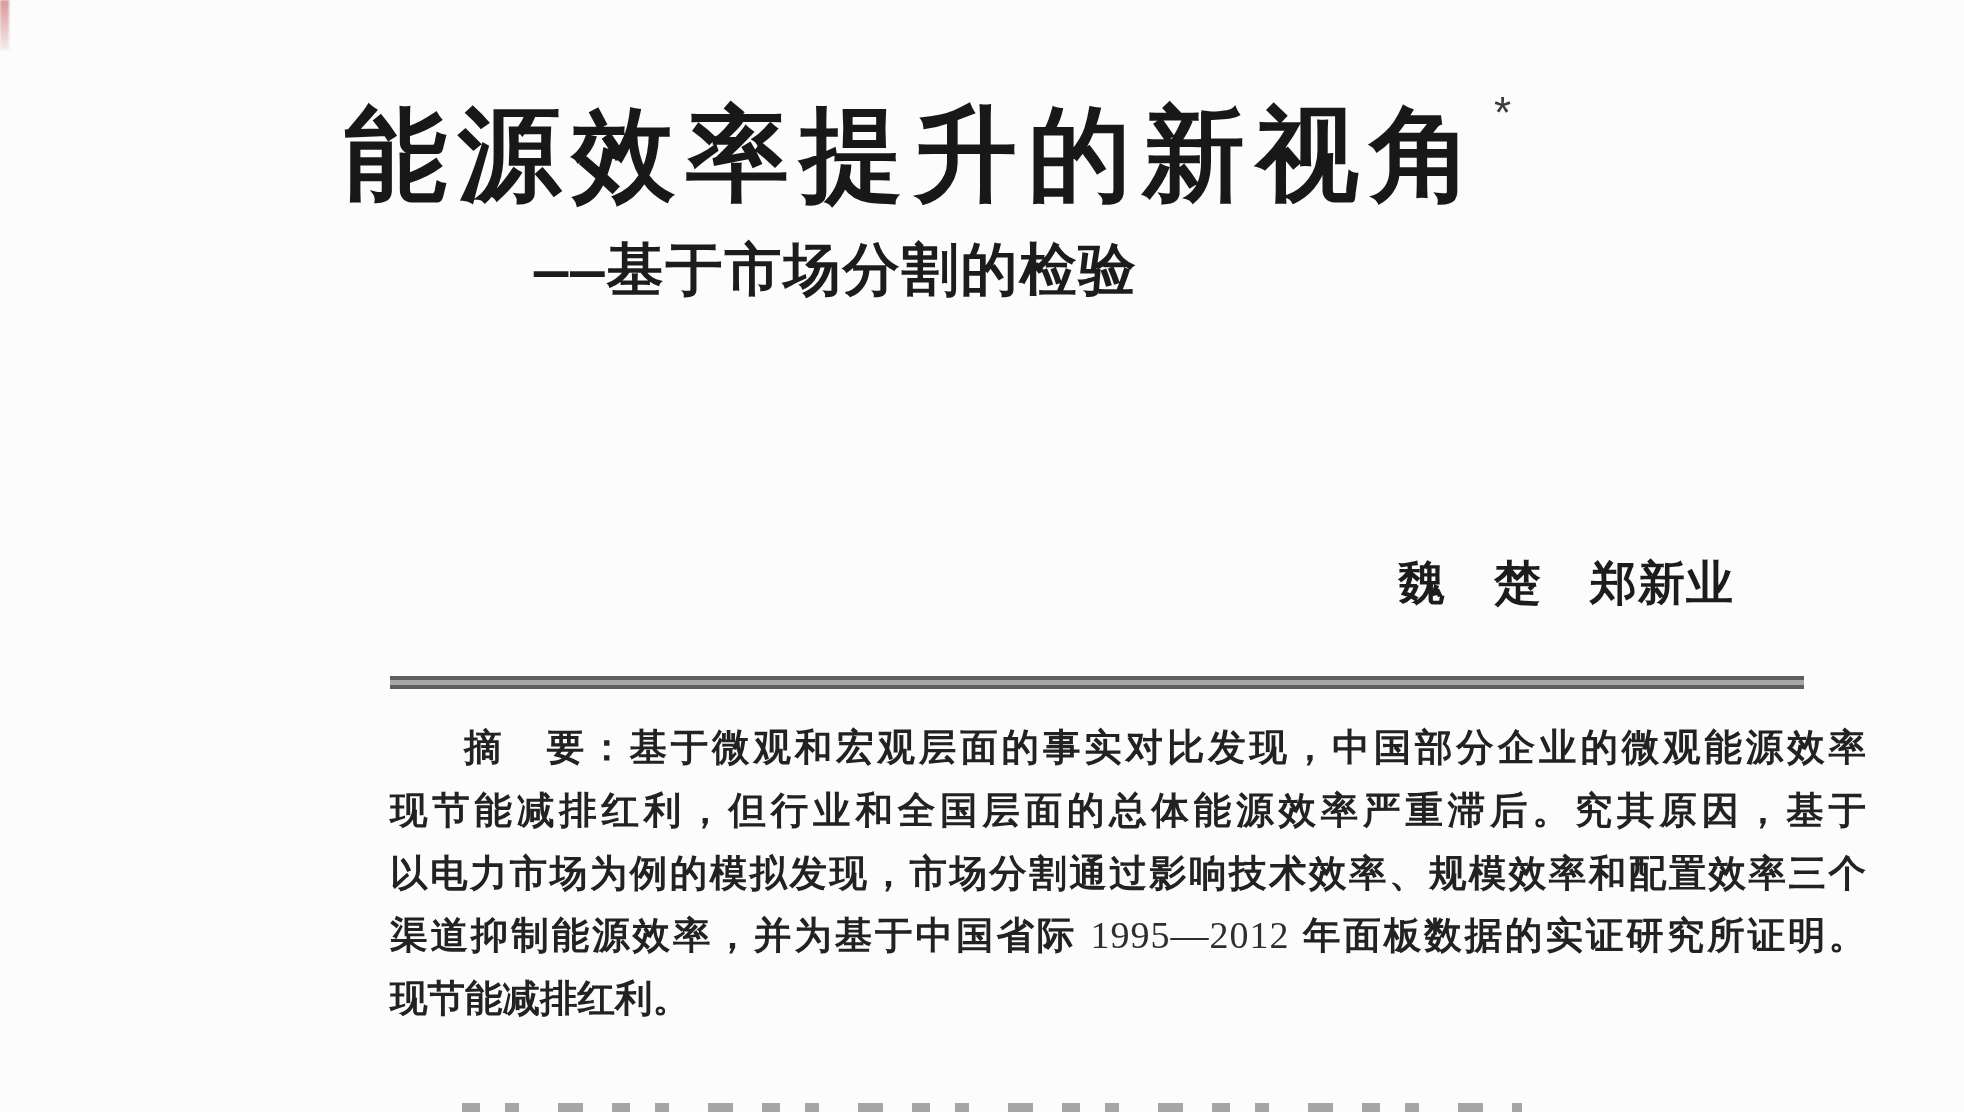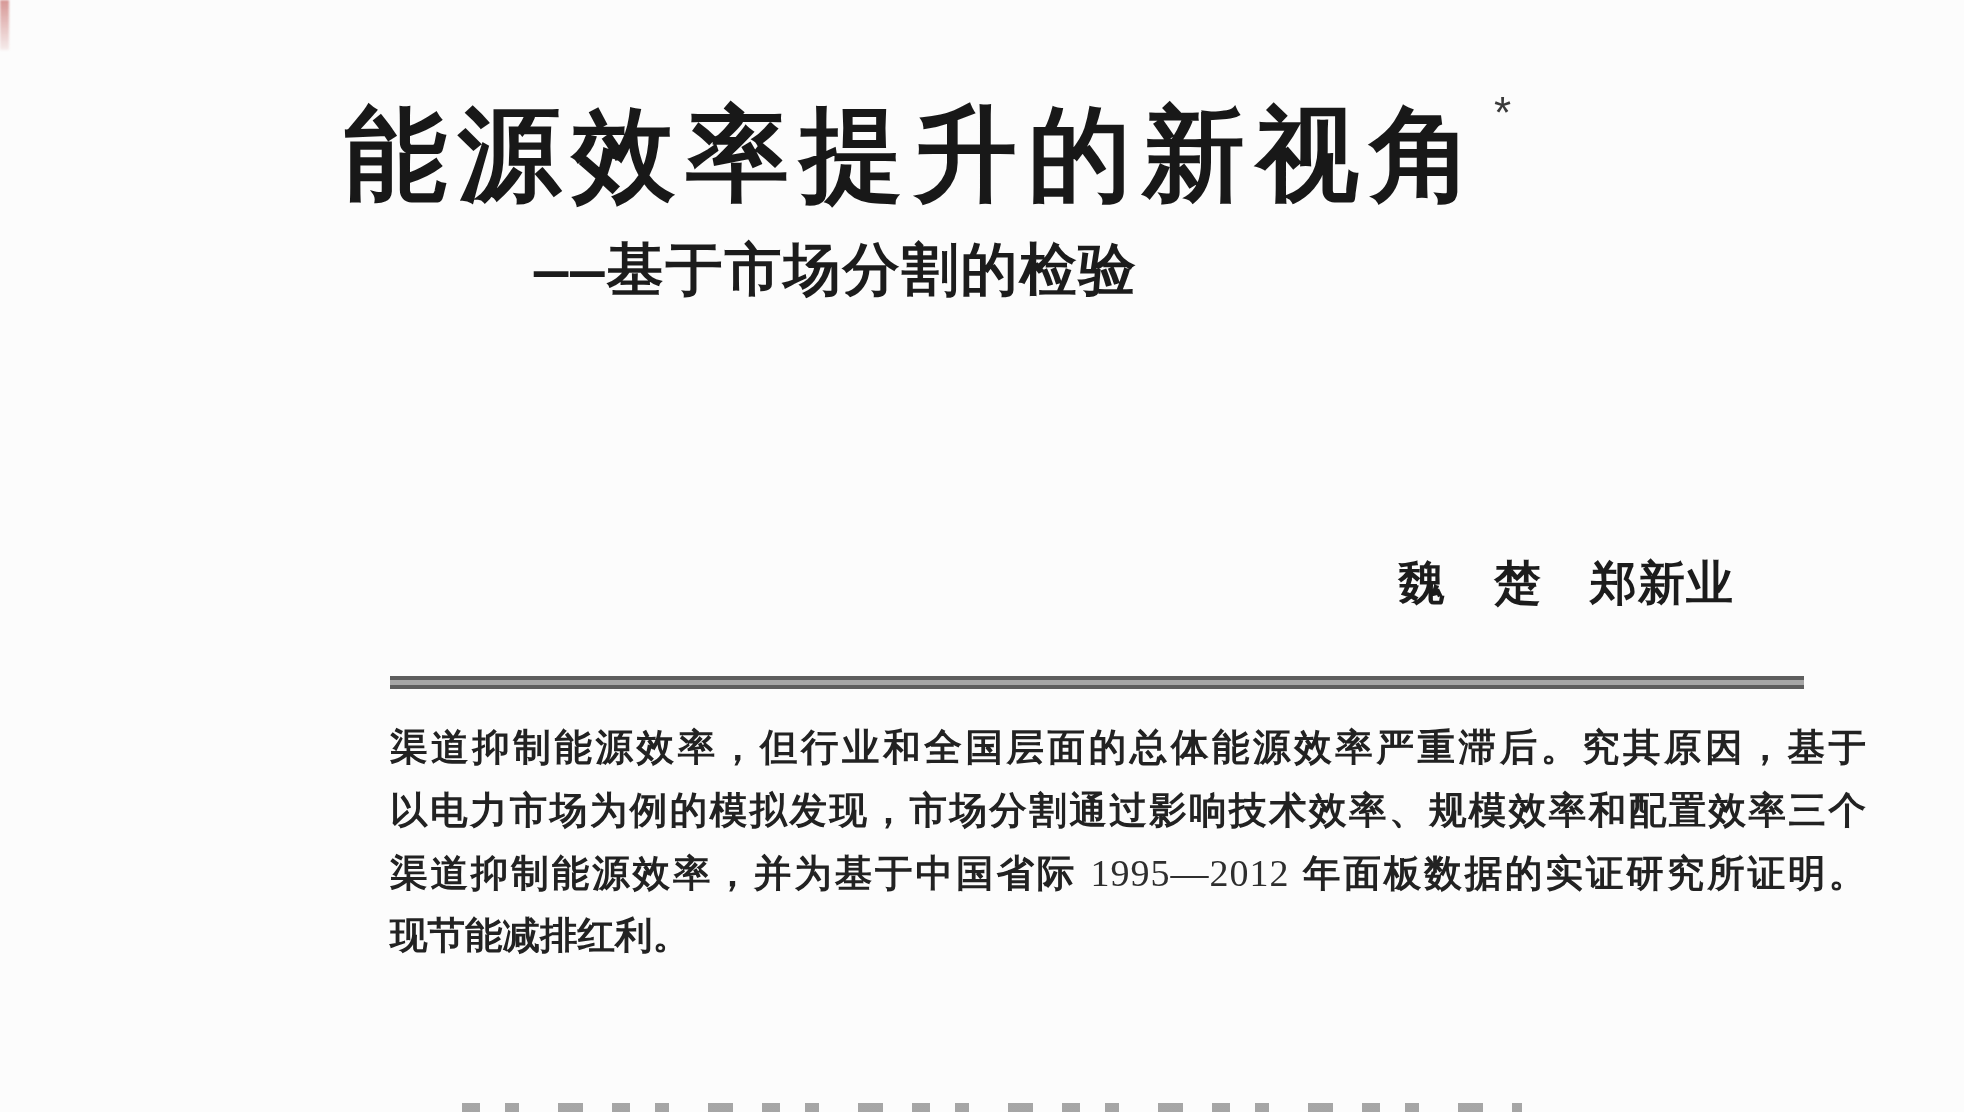--- a/index.html
+++ b/index.html
@@ -120,19 +120,20 @@
 
 <div class="authors">魏　楚　郑新业</div>
 
 <div class="double-rule">
   <div class="band-dark-top" style="background: rgb(94, 94, 94);"></div>
   <div class="band-light-mid" style="background: rgb(166, 166, 166);"></div>
   <div class="band-dark-bottom" style="background: rgb(94, 94, 94);"></div>
 </div>
 
 <div class="abstract">
-  <div class="line justified">渠道抑制能源效率，但行业和全国层面的总体能源效率严重滞后。究其原因，基于</div>
+  <div class="line justified line-first">摘　要：基于微观和宏观层面的事实对比发现，中国部分企业的微观能源效率</div>
+  <div class="line justified">现节能减排红利，但行业和全国层面的总体能源效率严重滞后。究其原因，基于</div>
   <div class="line justified">以电力市场为例的模拟发现，市场分割通过影响技术效率、规模效率和配置效率三个</div>
   <div class="line justified"><span>渠道抑制能源效率，并为基于中国省际 </span><span class="years">1995—2012</span><span> 年面板数据的实证研究所证明。</span></div>
   <div class="line line-last">现节能减排红利。</div>
 </div>
 
 <div class="clipped-next-line"></div>
 
 </body></html>

